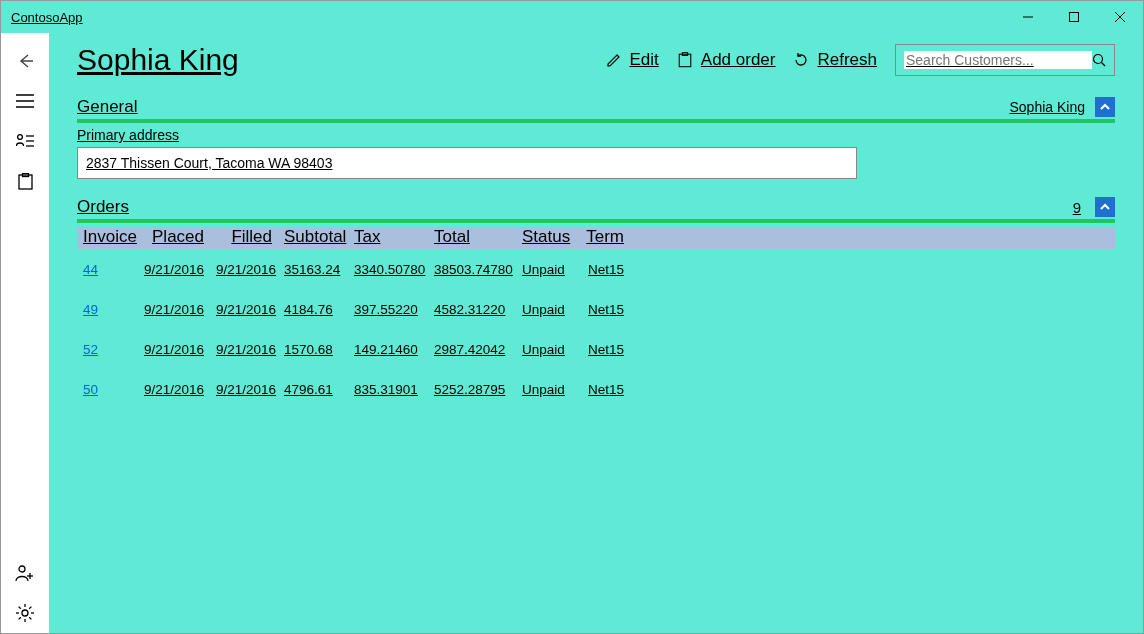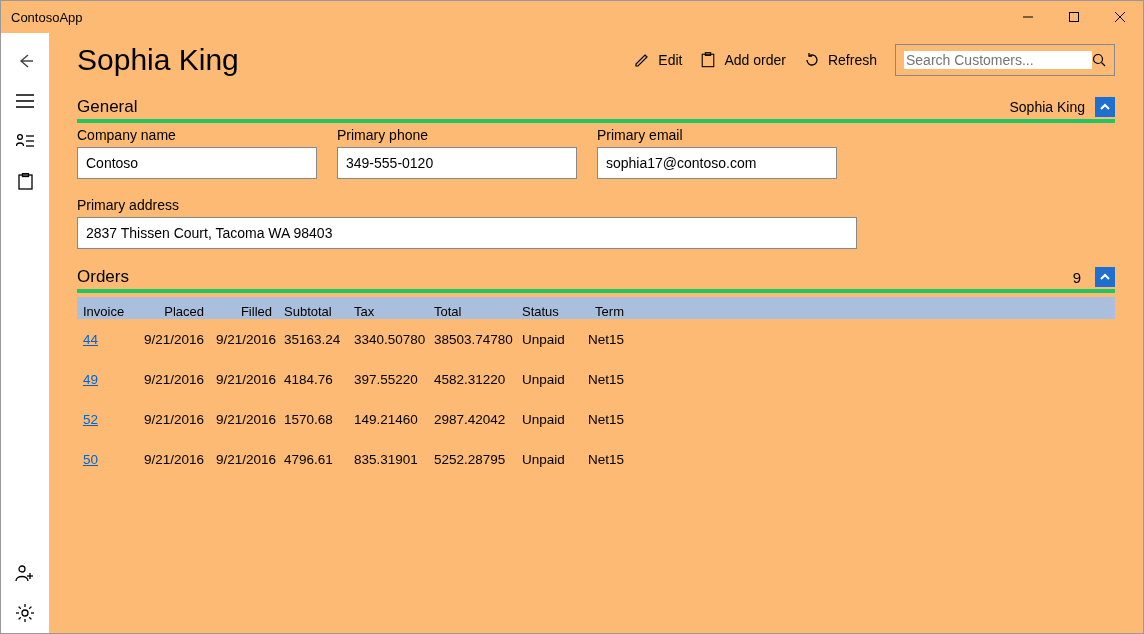--- a/index.html
+++ b/index.html
@@ -1,49 +1,49 @@
 <!DOCTYPE html>
 <html><head>
 <meta charset="utf-8">
 <style>
   * { box-sizing: border-box; }
   html, body { margin:0; padding:0; font-family: "Segoe UI", Arial, sans-serif; font-size:14px; color:#000; background:#fff; }
-  .window { width:1144px; height:634px; border:1px solid #999; box-shadow:0 2px 10px rgba(0,0,0,0.15); margin:auto; position:relative; background:#fdba74; display:flex; flex-direction:column; }
+  .window { width:1144px; height:634px; border:1px solid #999; box-shadow:0 2px 10px rgba(0,0,0,0.15); margin:auto; position:relative; background:#5eead4; display:flex; flex-direction:column;text-decoration:underline; }
   .titlebar { height:32px; display:flex; align-items:center; justify-content:space-between; padding:0 0 0 10px; border-bottom:0; }
   .titletext { font-size:13px; }
   .win-controls { display:flex; height:100%; }
   .win-btn { width:46px; display:flex; align-items:center; justify-content:center; cursor:pointer; }
   .win-btn svg { width:10px; height:10px; }
   .body-row { flex:1; display:flex; min-height:0; }
   .sidebar { width:48px; background:#fff; border-right:0; display:flex; flex-direction:column; align-items:center; padding-top:8px; }
   .sidebar .nav-item { width:48px; height:40px; display:flex; align-items:center; justify-content:center; cursor:pointer; }
   .sidebar .spacer { flex:1; }
   .main { flex:1; padding:4px 28px 0 28px; overflow:hidden; display:flex; flex-direction:column; }
   .header-row { display:flex; align-items:center; justify-content:space-between; margin:6px 0 20px 0; }
   .page-title { font-size:30px; font-weight:400; }
   .header-actions { display:flex; align-items:center; gap:18px; }
-  .action-btn { display:inline-flex; align-items:center; gap:8px; cursor:pointer; font-size:14px; }
+  .action-btn { display:inline-flex; align-items:center; gap:8px; cursor:pointer; font-size:17px; }
   .action-btn svg { width:16px; height:16px; }
   .search { width:220px; height:32px; border:1px solid #888; display:flex; align-items:center; padding:8px 8px; }
   .search input { flex:1; border:none; outline:none; font-size:14px; }
   .search svg { width:14px; height:14px; }
   .section-head { display:flex; align-items:flex-end; justify-content:space-between; border-bottom:4px solid #22c55e; padding-bottom:2px; margin-bottom:4px; }
   .section-title { font-size:17px; }
   .section-head-right { display:flex; align-items:center; gap:10px; }
   .chevron-box { width:20px; height:20px; background:#1f6fd0; display:flex; align-items:center; justify-content:center; cursor:pointer; }
   .chevron-box svg { width:12px; height:12px; stroke:#fff; fill:none; stroke-width:2; }
   .field-row { display:flex; gap:20px; margin-bottom:18px; }
   .field { display:flex; flex-direction:column; }
   .field.company { width:240px; }
   .field.phone  { width:240px; }
   .field.email  { width:240px; }
   .field.address { width:780px; }
   .field-label { font-size:14px; margin-bottom:4px; }
   .field input { height:32px; border:1px solid #888; padding:0 8px; font-size:14px; outline:none; }
-  .orders-head-row { background:#a9bfdd; display:flex; font-size:13px; height:22px; align-items:flex-end; }
+  .orders-head-row { background:#a9bfdd; display:flex; font-size:17px; height:22px; align-items:flex-start; }
   .orders-head-row > div,
   .order-row > div { padding:0 6px; }
   .col-invoice { width:55px; text-align:left; }
   .col-placed  { width:78px; text-align:right; }
   .col-filled  { width:68px; text-align:right; }
   .col-subtotal{ width:70px; text-align:left; }
   .col-tax     { width:80px; text-align:left; padding-left:14px;}
   .col-total   { width:88px; text-align:left; padding-left:10px;}
   .col-status  { width:56px; text-align:left; }
   .col-term    { width:58px; text-align:right; }
@@ -174,34 +174,20 @@
         <div class="section-title">General</div>
         <div class="section-head-right">
           <div>Sophia King</div>
           <div class="chevron-box">
             <svg viewBox="0 0 12 12">
                 <polyline points="2,8 6,4 10,8"></polyline>
               </svg>
           </div>
         </div>
       </div>
-      <div class="field-row">
-        <div class="field company">
-          <div class="field-label">Company name</div>
-          <input value="Contoso" style="">
-        </div>
-        <div class="field phone">
-          <div class="field-label">Primary phone</div>
-          <input value="349-555-0120" style="">
-        </div>
-        <div class="field email">
-          <div class="field-label">Primary email</div>
-          <input value="sophia17@contoso.com" style="">
-        </div>
-      </div>
 
       <div class="field-row">
         <div class="field address">
           <div class="field-label">Primary address</div>
           <input value="2837 Thissen Court, Tacoma WA 98403" style="">
         </div>
       </div>
 
       <div class="section-head">
         <div class="section-title">Orders</div>

